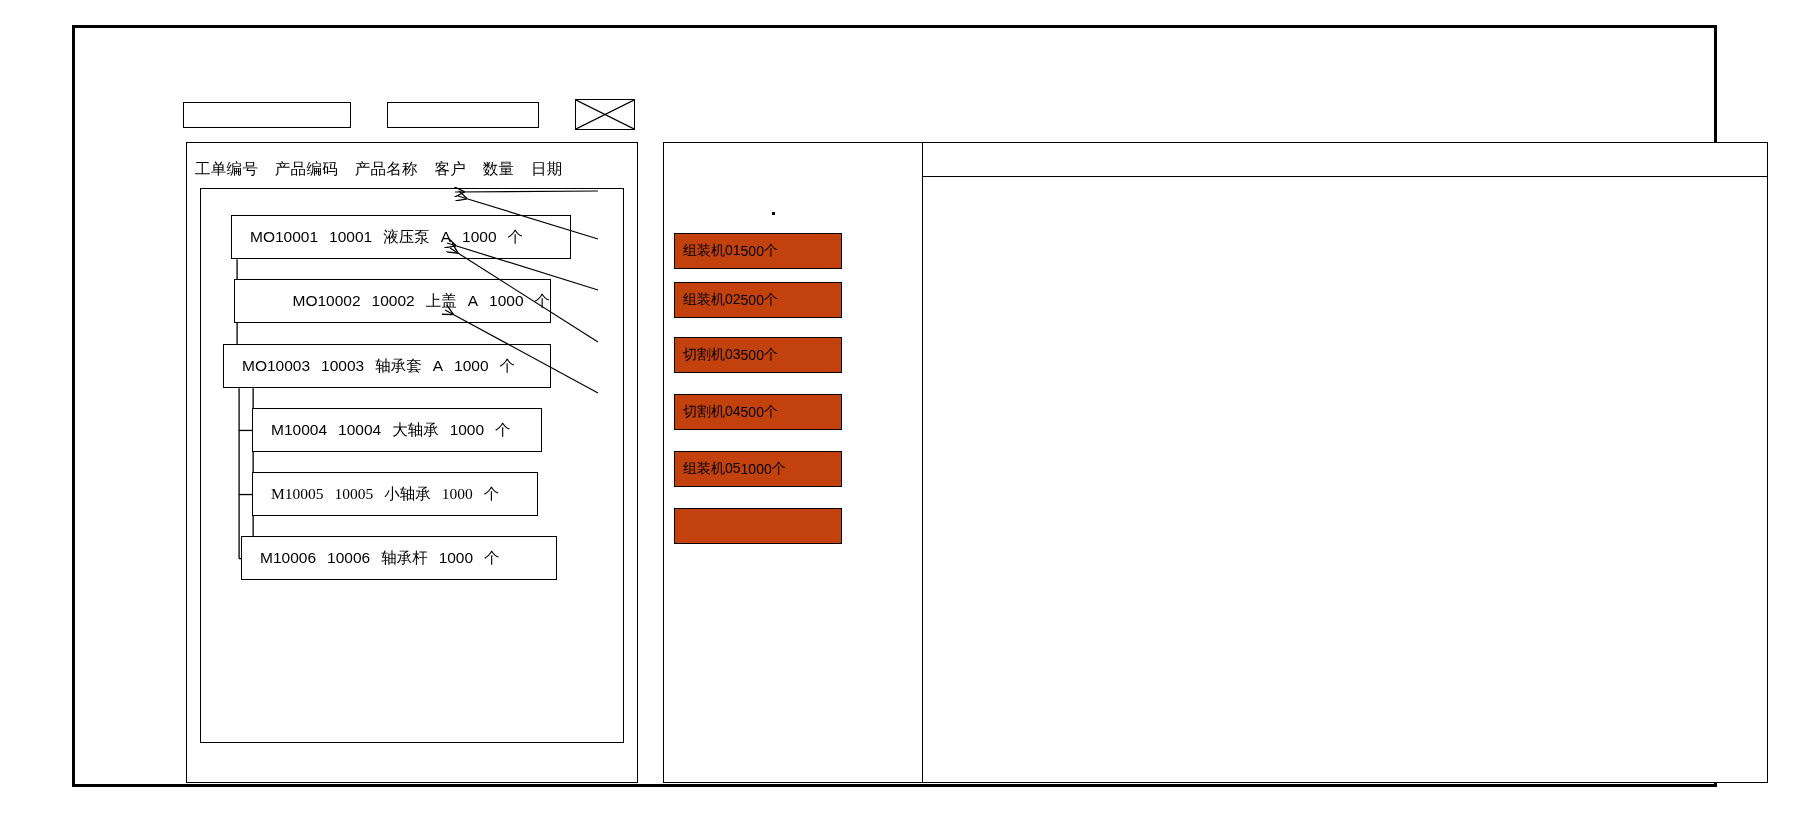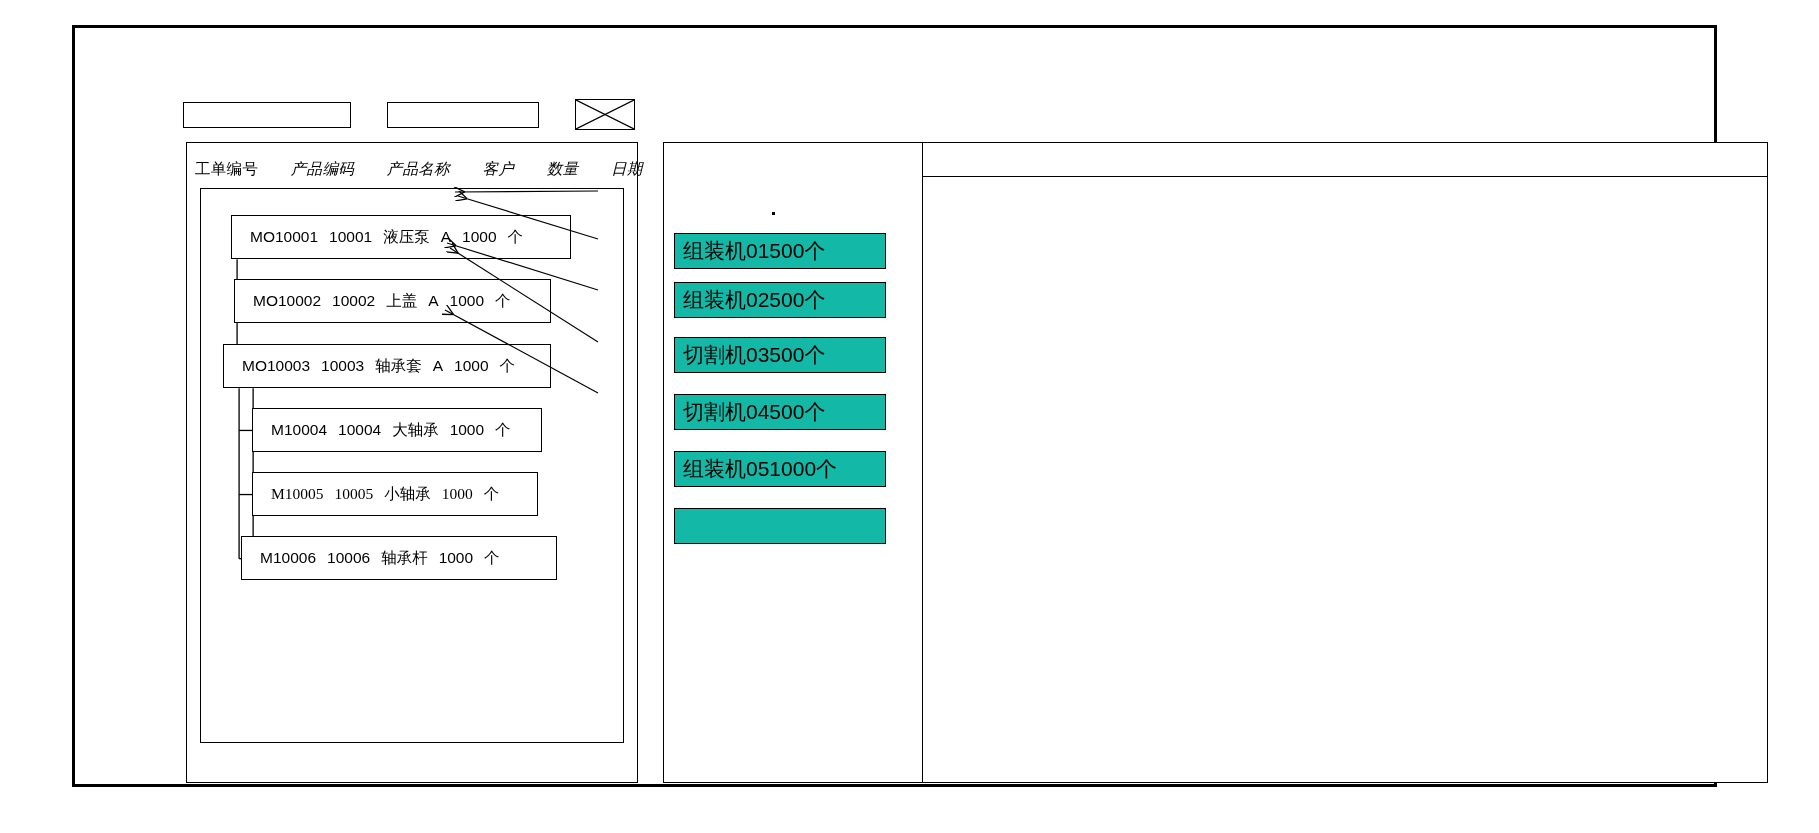--- a/index.html
+++ b/index.html
@@ -69,21 +69,21 @@
   #tree-column-headers {
     position: absolute;
     left: 8px;
     top: 16px;
     width: 430px;
     font-size: 15.5px;
     letter-spacing: 0.3px;
     white-space: nowrap;
   }
   #tree-column-headers .col { display: inline-block; }
-  #tree-column-headers .col + .col { margin-left: 28px; font-style: italic; }
+  #tree-column-headers .col + .col { margin-left: 12px; }
 
   
   #tree-container {
     position: absolute;
     left: 13px;
     top: 45px;
     width: 424px;
     height: 555px;
     border: 1.4px solid #000;
     box-sizing: border-box;
@@ -104,39 +104,39 @@
     align-items: center;
     height: 44px;
     font-size: 15.5px;
     white-space: nowrap;
   }
   .tree-node .cell { display: inline-block; }
   .tree-node .cell + .cell { margin-left: 11px; }
   .tree-node .pad { padding-left: 18px; }
 
   #node-0 { left: 6px;  top: 26px;  width: 340px; margin-left: 24px; }
-  #node-1 { left: 33px; top: 90px;  width: 317px; }
+  #node-1 { left: 33px; top: 90px;  width: 317px; justify-content: flex-end; }
   #node-2 { left: 22px; top: 155px; width: 328px; }
   #node-3 { left: 51px; top: 219px; width: 290px; align-items: center; }
   #node-4 { left: 51px; top: 283px; width: 286px; font-family: Liberation Serif, serif; }
   #node-5 { left: 40px; top: 347px; width: 316px; }
 
   
   .op-box {
     position: absolute;
     left: 10px;
-    width: 212px;
+    width: 168px;
     height: 36px;
     border: 1.4px solid #000;
     box-sizing: border-box;
-    background: #14b8a6;
+    background: #c2410c;
     display: flex;
     align-items: center;
     padding-left: 8px;
-    font-size: 21px;
+    font-size: 14px;
     white-space: nowrap;
   }
   .op-box .cell + .cell { }
   .op-box.empty { padding-left: 0; }
 
   
   #connector-layer {
     position: absolute;
     left: 0; top: 0;
     width: 1819px;

